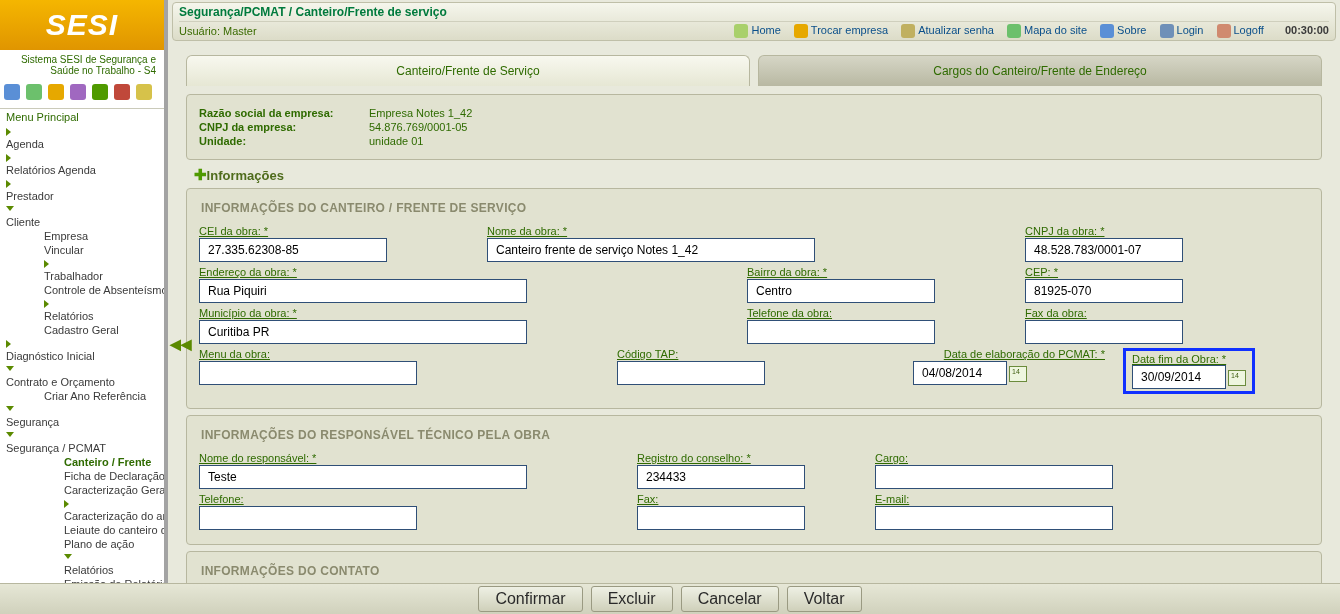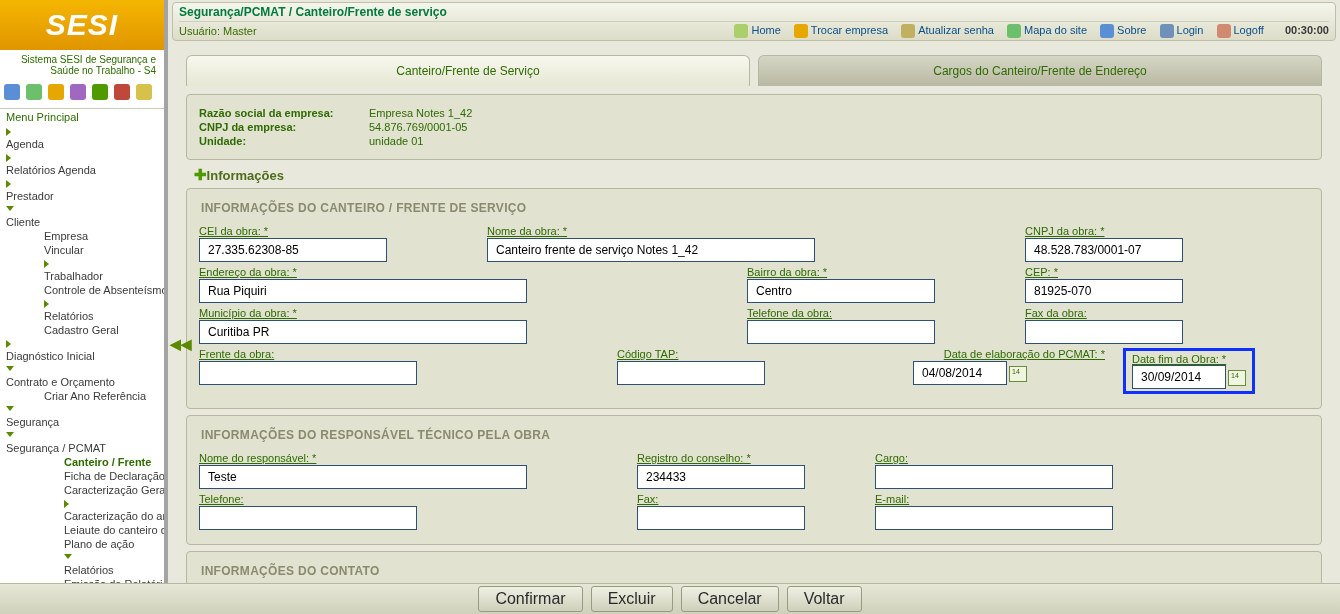--- a/index.html
+++ b/index.html
@@ -221,21 +221,21 @@
                 <label>Telefone da obra:</label>
                 <input style="width: 170px;" value="">
               </div>
             <div class="fld">
                 <label>Fax da obra:</label>
                 <input style="width: 140px;" value="">
               </div>
           </div>
           <div class="frow">
             <div class="fld" style="width:400px">
-                <label>Frente da obra:</label>
+                <label>Menu da obra:</label>
                 <input style="width: 200px;" value="">
               </div>
             <div class="fld" style="width:200px">
                 <label>Código TAP:</label>
                 <input style="width: 130px;" value="">
               </div>
             <div class="fld" style="width:270px;align-items:center">
                 <label style="align-self:flex-end">Data de elaboração do PCMAT: *</label>
                 <span><input style="width: 76px;" value="04/08/2014"><span class="cal"></span></span>
               </div>

